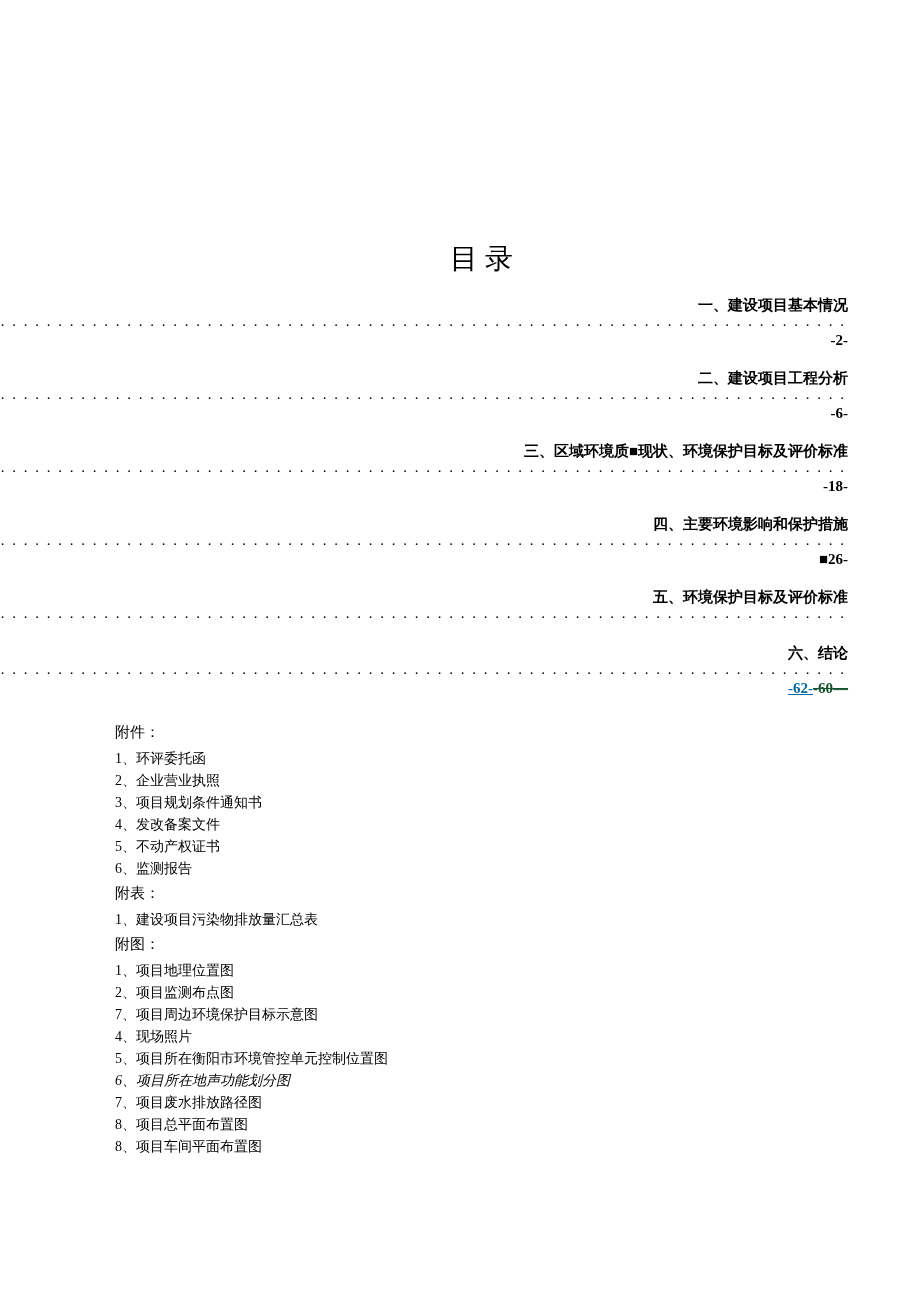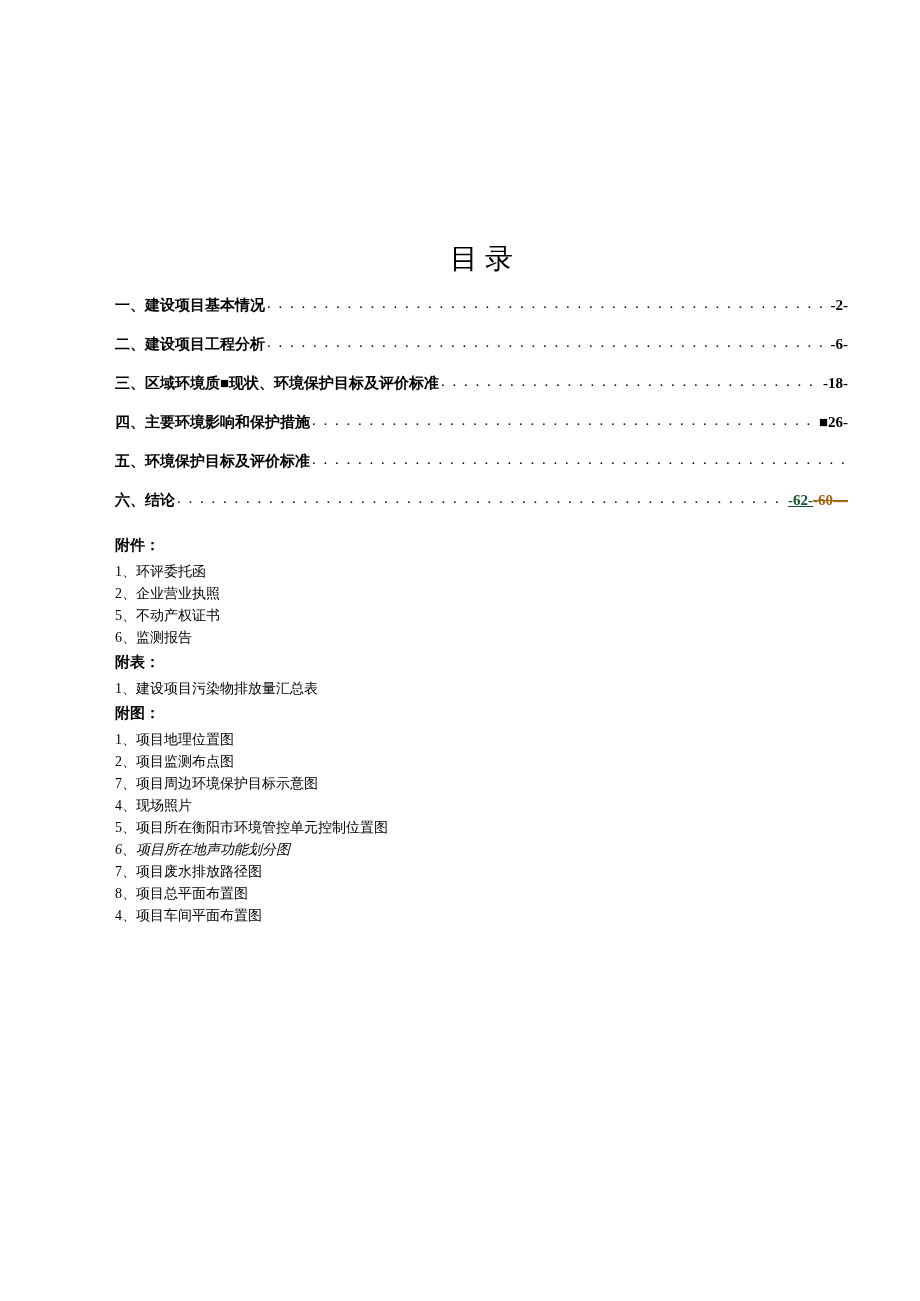--- a/index.html
+++ b/index.html
@@ -16,50 +16,51 @@
     }
     .title {
       text-align: center;
       font-size: 28px;
       font-weight: normal;
       margin-bottom: 18px;
       font-family: "SimSun", "宋体", serif;
     }
     .toc-item {
       display: flex;
-      align-items: center;
+      align-items: flex-end;
       font-size: 15px;
       margin-bottom: 20px;
       font-weight: bold;
       white-space: nowrap;
+      flex-direction: column;
     }
     .toc-label { flex: 0 0 auto; }
     .toc-dots {
       flex: 1 1 auto;
       overflow: hidden;
       letter-spacing: 2px;
       font-weight: normal;
       margin: 0 2px;
       position: relative;
       top: -2px;
     }
     .toc-page { flex: 0 0 auto; }
     .toc-page .strike {
       text-decoration: line-through;
-      color: #a16207;
+      color: #14532d;
       font-weight: bold;
     }
     .toc-page .underline {
-      color: #14532d;
+      color: #0369a1;
       text-decoration: underline;
       font-weight: bold;
     }
     .section-title {
       font-size: 15px;
-      font-weight: bold;
+      font-weight: normal;
       margin-top: 26px;
       margin-bottom: 6px;
     }
     .list-item {
       font-size: 14px;
       line-height: 22px;
       font-weight: normal;
     }
     .italic { font-style: italic; }
   </style>
@@ -102,30 +103,32 @@
 
   <div class="toc-item">
     <span class="toc-label">六、结论</span>
     <span class="toc-dots">. . . . . . . . . . . . . . . . . . . . . . . . . . . . . . . . . . . . . . . . . . . . . . . . . . . . . . . . . . . . . . . . . . . . . . . . . . . . . . . . . . . . . . . . . . . . . . .</span>
     <span class="toc-page"><span class="underline">-62-</span><span class="strike">-60—</span></span>
   </div>
 
   <div class="section-title">附件：</div>
   <div class="list-item">1、环评委托函</div>
   <div class="list-item">2、企业营业执照</div>
+  <div class="list-item">3、项目规划条件通知书</div>
+  <div class="list-item">4、发改备案文件</div>
   <div class="list-item">5、不动产权证书</div>
   <div class="list-item">6、监测报告</div>
 
   <div class="section-title" style="margin-top:4px">附表：</div>
   <div class="list-item">1、建设项目污染物排放量汇总表</div>
 
   <div class="section-title" style="margin-top:4px">附图：</div>
   <div class="list-item">1、项目地理位置图</div>
   <div class="list-item">2、项目监测布点图</div>
   <div class="list-item">7、项目周边环境保护目标示意图</div>
   <div class="list-item">4、现场照片</div>
   <div class="list-item">5、项目所在衡阳市环境管控单元控制位置图</div>
   <div class="list-item italic">6、项目所在地声功能划分图</div>
   <div class="list-item">7、项目废水排放路径图</div>
   <div class="list-item">8、项目总平面布置图</div>
-  <div class="list-item">4、项目车间平面布置图</div>
+  <div class="list-item">8、项目车间平面布置图</div>
 
 </div>
 
 </body></html>

